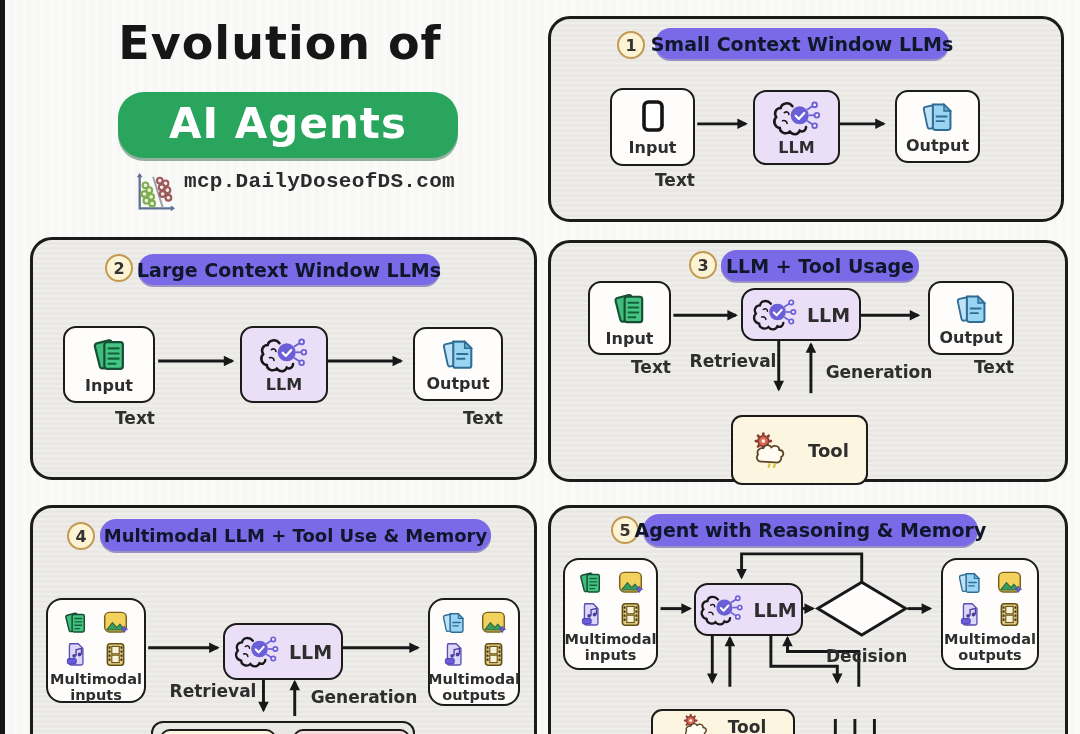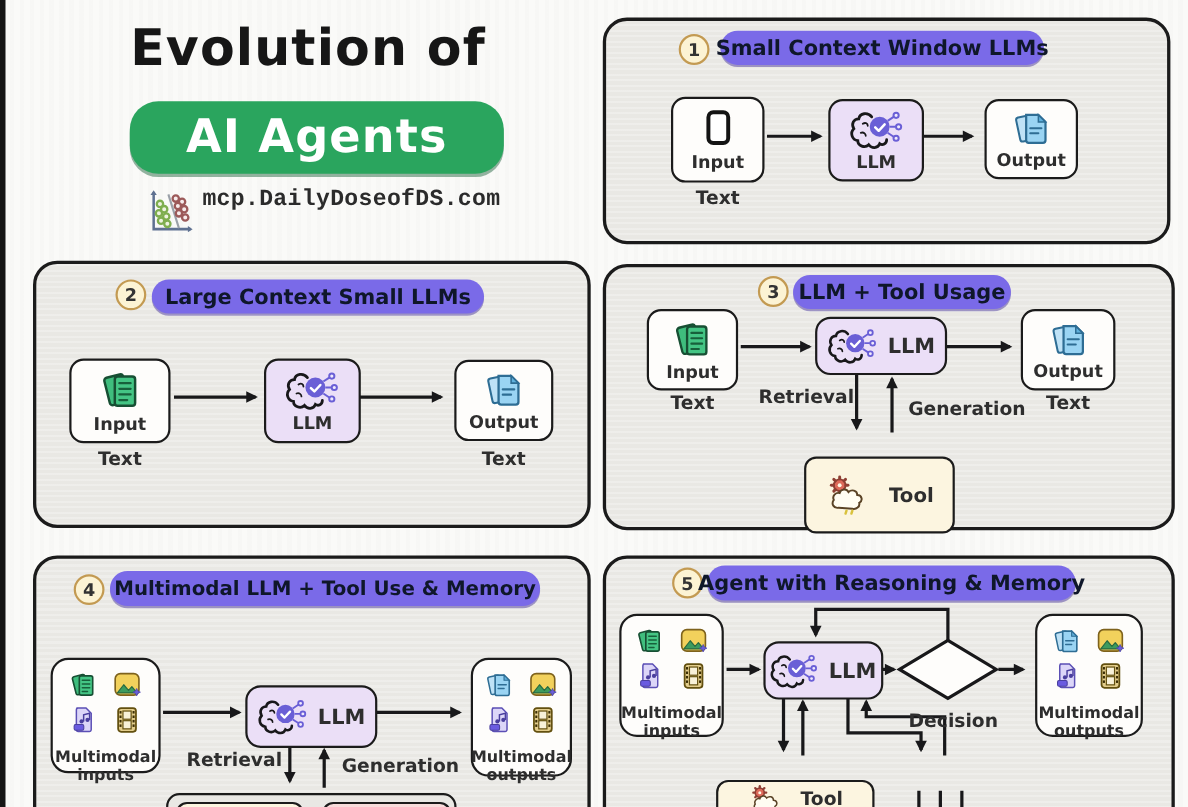--- a/index.html
+++ b/index.html
@@ -33,35 +33,35 @@
            font-weight:bold; text-align:center; box-shadow:0 2px 0 rgba(60,40,150,.45);
            display:flex; align-items:center; justify-content:center; white-space:nowrap; }
 
   .node{ position:absolute; background:#fefdfb; border:2.6px solid #1b1b1b; border-radius:13px;
          display:flex; flex-direction:column; align-items:center; justify-content:center; gap:1px; }
   .node .lbl{ font-size:16px; font-weight:bold; color:#2e2e2e; }
   .llm-v{ background:#ebdff7; }
   .llm-h{ position:absolute; background:#ebdff7; border:2.6px solid #1b1b1b; border-radius:14px;
           display:flex; flex-direction:row; align-items:center; justify-content:center; gap:9px; }
   .llm-h .lbl{ font-size:19px; font-weight:bold; color:#2e2e2e; }
-  .cap{ position:absolute; text-align:center; font-size:17px; font-weight:bold; color:#2e2e2e; }
+  .cap{ position:absolute; text-align:right; font-size:17px; font-weight:bold; color:#2e2e2e; }
   .flabel{ position:absolute; text-align:center; font-size:17px; font-weight:bold; color:#2e2e2e; white-space:nowrap; }
 
   .toolbox{ position:absolute; background:#fcf5e0; border:2.6px solid #1b1b1b; border-radius:11px;
             display:flex; align-items:center; justify-content:center; gap:10px;margin-top:18px; }
   .toolbox .lbl{ font-size:18px; font-weight:bold; color:#2e2e2e; }
   .membox{ position:absolute; background:#f8dcdb; border:2.6px solid #1b1b1b; border-radius:9px;
            display:flex; align-items:center; justify-content:center; gap:8px; }
   .membox .lbl{ font-size:17px; font-weight:bold; color:#2e2e2e; }
 
   .mm-box{ position:absolute; background:#fefdfb; border:2.6px solid #1b1b1b; border-radius:16px;
            display:flex; flex-direction:column; align-items:center; padding-top:9px; }
   .mm-grid{ display:grid; grid-template-columns:28px 28px; gap:5px 12px; }
   .mm-grid svg{ width:27px; height:27px; }
-  .mm-lbl{ margin-top:14px; text-align:center; font-size:14.5px; font-weight:bold; color:#2e2e2e; line-height:1.08; }
+  .mm-lbl{ margin-top:4px; text-align:center; font-size:14.5px; font-weight:bold; color:#2e2e2e; line-height:1.08; }
 
   .wires{ position:absolute; left:0; top:0; width:100%; height:100%; pointer-events:none; }
   .dec-lbl{ position:absolute; text-align:center; font-size:17px; font-weight:bold; color:#2e2e2e;margin-top:44px; }
 
   .cbox{ position:absolute; background:#e9e8e4; border:2.6px solid #1b1b1b; border-radius:12px; }
   .inner-cream{ position:absolute; background:#fcf5e0; border:2.4px solid #1b1b1b; border-radius:10px; }
   .inner-pink{ position:absolute; background:#f8dcdb; border:2.4px solid #1b1b1b; border-radius:10px; }
 </style>
 </head>
 <body>
@@ -245,21 +245,21 @@
   </div>
 
   <div class="panel" style="left:30px; top:237px; width:507px; height:243px;">
     <svg class="wires" viewBox="0 0 507 243">
       <g stroke="#18181a" stroke-width="3" fill="none">
         <path d="M125 124 L201 124" marker-end="url(#mk)"></path>
         <path d="M298 124 L374 124" marker-end="url(#mk)"></path>
       </g>
     </svg>
     <div class="numchip" style="left:72px; top:14px;">2</div>
-    <div class="ptitle" style="left:105px; top:14px; width:302px; height:31px; font-size:19px;">Large Context Small LLMs</div>
+    <div class="ptitle" style="left:105px; top:14px; width:302px; height:31px; font-size:19px;">Large Context Window LLMs</div>
 
     <div class="node" style="left:30px; top:86px; width:92px; height:77px;">
       <svg style="width:41px;height:41px">
           <use href="#i-docs-green"></use>
         </svg>
       <span class="lbl">Input</span>
     </div>
     <div class="cap" style="left:30px; top:168px; width:92px;">Text</div>
 
     <div class="node llm-v" style="left:207px; top:86px; width:88px; height:77px;">

